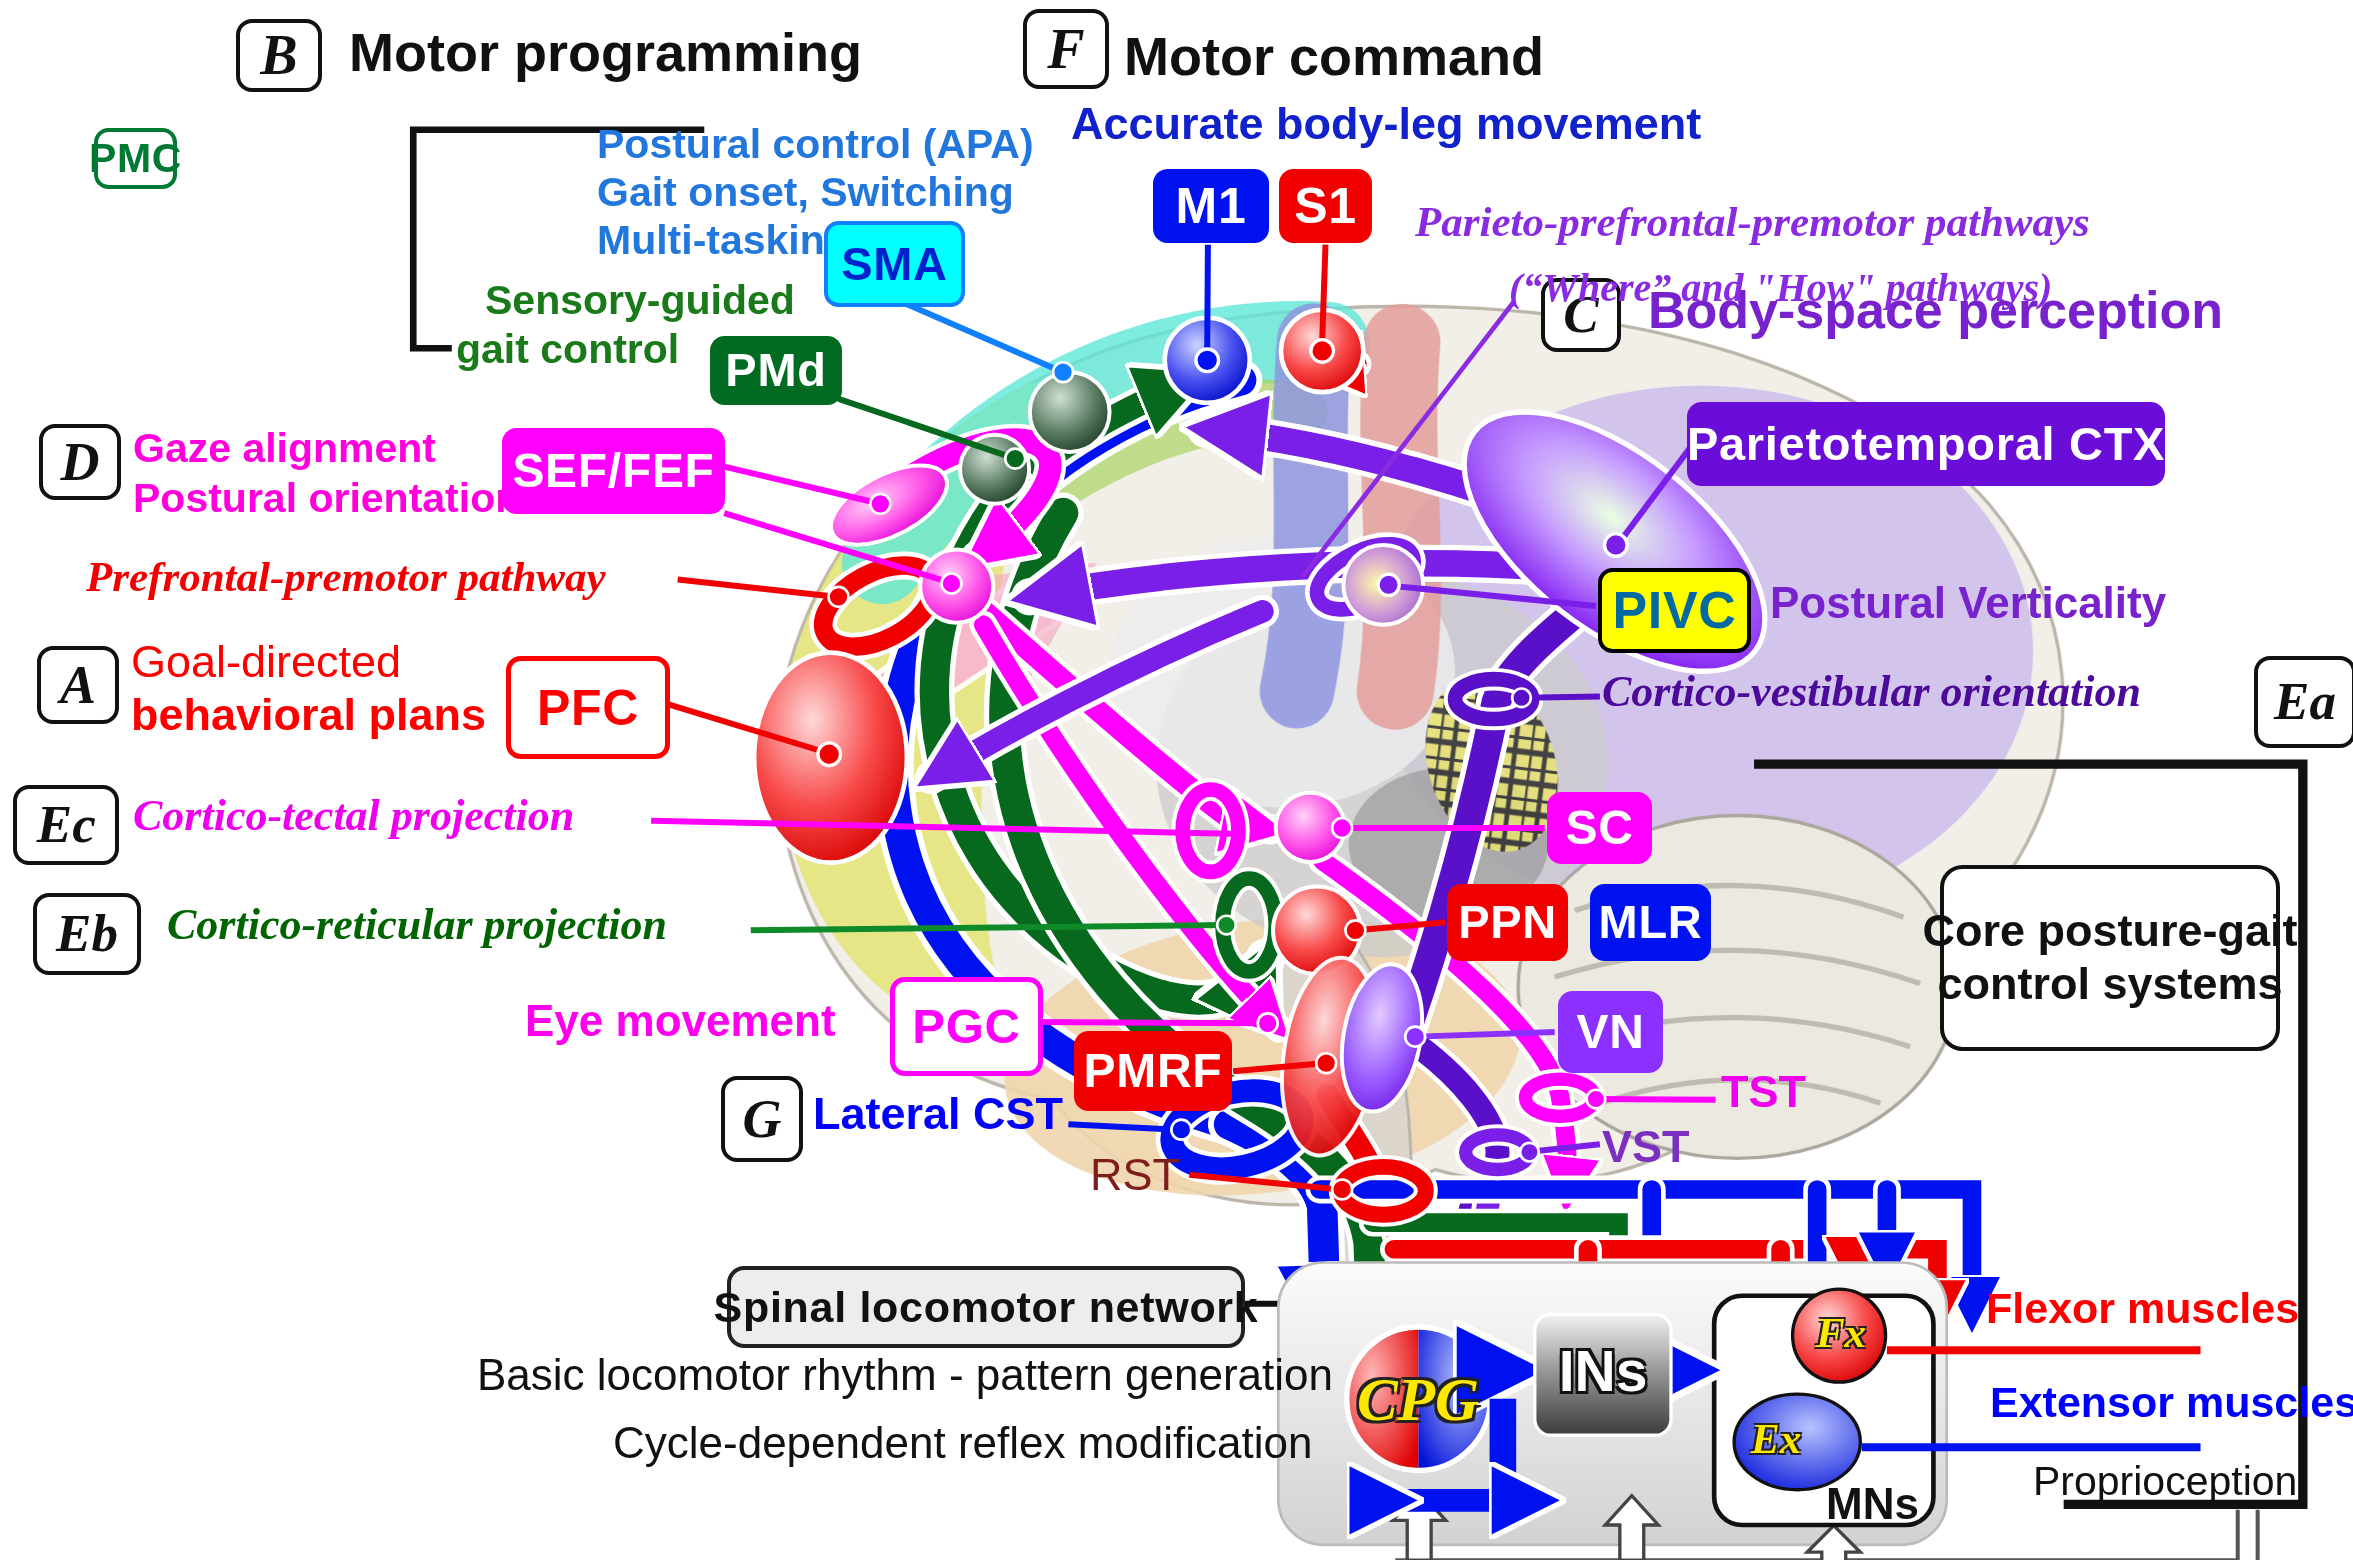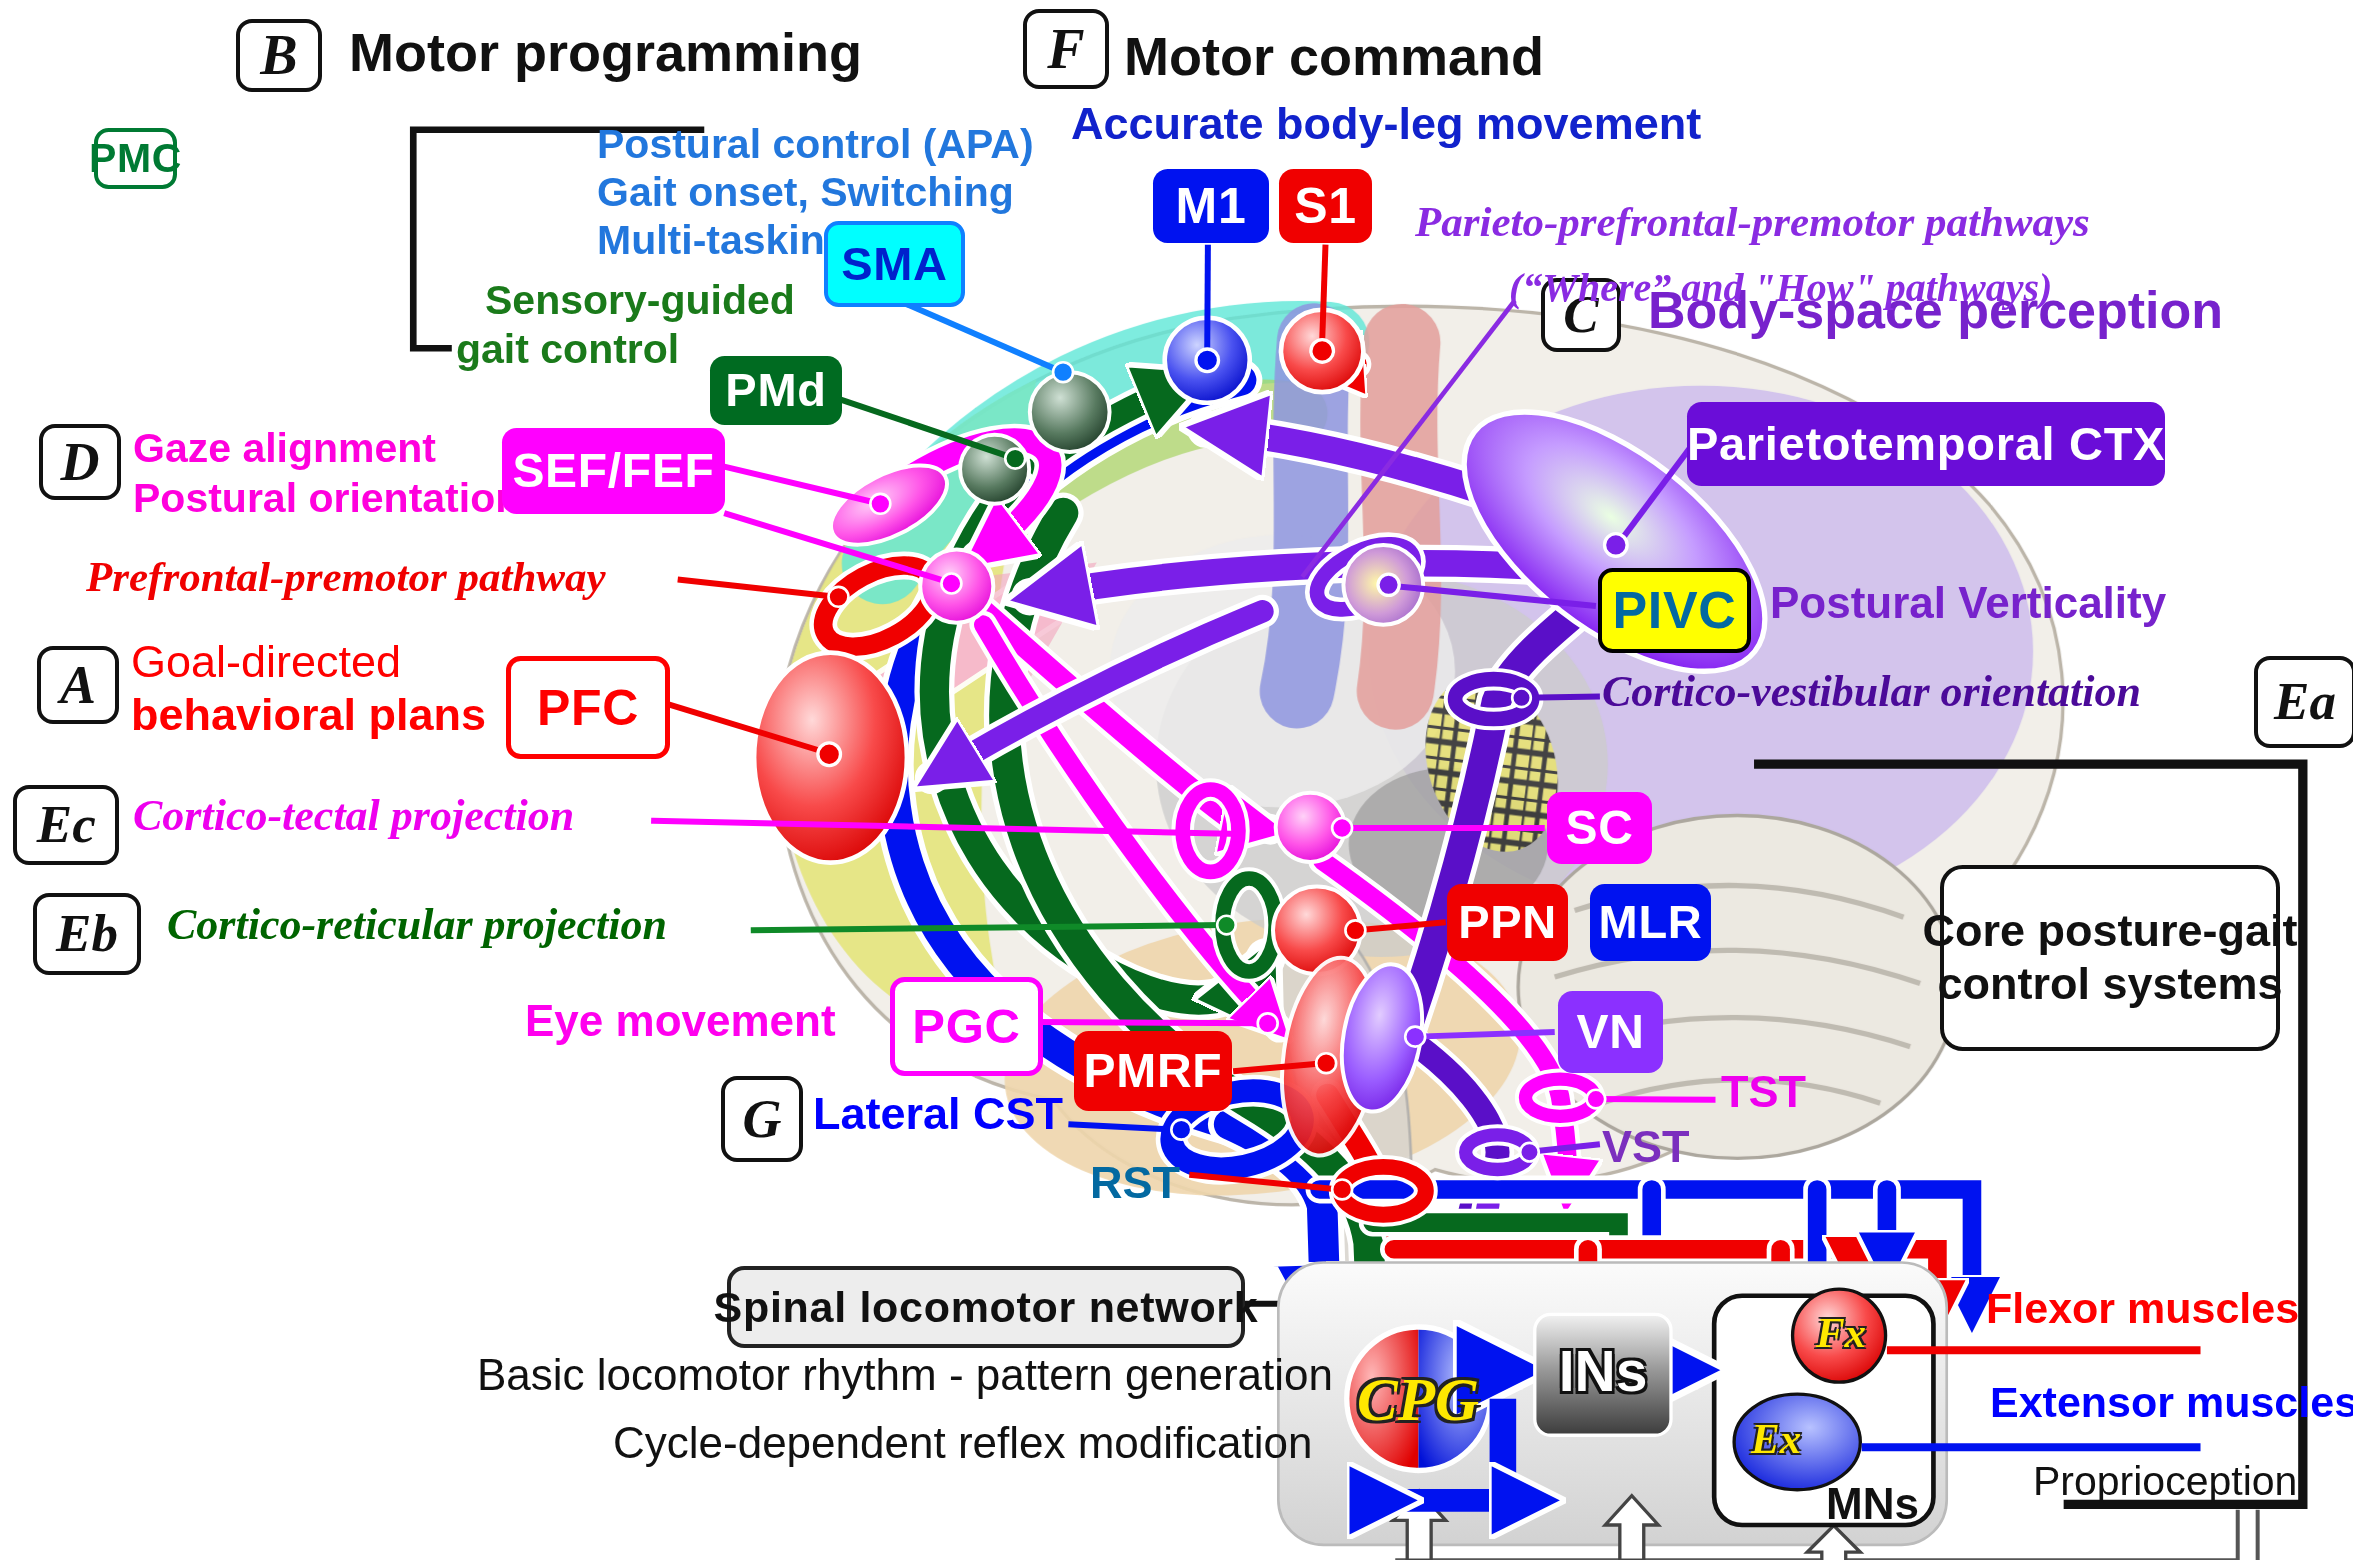--- a/index.html
+++ b/index.html
@@ -376,21 +376,21 @@
 
 <div class="abs it-serif" style="left:1415px;top:199px;font-size:43px;color:#8a2be2;">Parieto-prefrontal-premotor pathways</div>
 <div class="abs it-serif" style="left:1509px;top:266px;font-size:40px;color:#8a2be2;"><span>(“</span><span style="font-weight:700;">Where</span><span>” and "</span><span style="font-weight:700;">How</span><span>" pathways)</span></div>
 
 <div class="abs region-box" style="left:94px;top:128px;width:75px;height:53px;background:#fff;border:4px solid #007a33;color:#007a33;font-size:41px;">
       <span>PMC</span>
     </div>
 <div class="abs region-box" style="left:824px;top:221px;width:133px;height:78px;background:#00ffff;border:4px solid #1080ff;color:#0022cc;font-size:47px;">
       <span>SMA</span>
     </div>
-<div class="abs region-box" style="left:710px;top:336px;width:132px;height:69px;background:#006b21;color:#fff;font-size:47px;margin-top:20px;">
+<div class="abs region-box" style="left:710px;top:336px;width:132px;height:69px;background:#006b21;color:#fff;font-size:47px;">
       <span>PMd</span>
     </div>
 <div class="abs region-box" style="left:502px;top:428px;width:223px;height:86px;background:#ff00ff;color:#fff;font-size:48px;">
       <span>SEF/FEF</span>
     </div>
 <div class="abs region-box" style="left:506px;top:656px;width:154px;height:93px;background:#fff;border:5.3px solid #ff0000;color:#ff0000;font-size:50px;">
       <span>PFC</span>
     </div>
 <div class="abs region-box" style="left:1153px;top:169px;width:116px;height:74px;background:#0012f0;color:#fff;font-size:50px;">
       <span>M1</span>
@@ -419,21 +419,21 @@
     </div>
 <div class="abs" style="left:525px;top:997px;font-size:44px;font-weight:600;color:#ff00ee;">Eye movement</div>
 <div class="abs region-box" style="left:890px;top:977px;width:143px;height:89px;background:#fff;border:5.3px solid #ff00ff;color:#ff00ff;font-size:49px;">
       <span>PGC</span>
     </div>
 <div class="abs region-box" style="left:1074px;top:1031px;width:158px;height:80px;background:#f00000;color:#fff;font-size:48px;">
       <span>PMRF</span>
     </div>
 
 <div class="abs" style="left:813px;top:1090px;font-size:45px;font-weight:600;color:#0000ff;">Lateral CST</div>
-<div class="abs" style="left:1090px;top:1151px;font-size:45px;font-weight:700;color:#0369a1;margin-top:8px;">RST</div>
+<div class="abs" style="left:1090px;top:1151px;font-size:45px;font-weight:400;color:#7f1d1d;">RST</div>
 <div class="abs" style="left:1721px;top:1068px;font-size:45px;font-weight:600;color:#ee00ee;">TST</div>
 <div class="abs" style="left:1602px;top:1123px;font-size:45px;font-weight:600;color:#7b2fbe;">VST</div>
 
 <div class="abs ctr" style="left:1940px;top:865px;width:332px;height:178px;background:#fff;border:4.7px solid #111;border-radius:22.6px;display:flex;flex-direction:column;align-items:center;justify-content:center;gap:4px;">
   <div style="font-size:45px;font-weight:600;color:#111;">Core posture-gait</div>
   <div style="font-size:45px;font-weight:600;color:#111;">control systems</div>
 </div>
 
 <div class="abs region-box" style="left:727px;top:1266px;width:510px;height:74px;background:#ededed;border:4px solid #222;border-radius:17.3px;color:#111;font-size:43px;font-weight:600;">
       <span>Spinal locomotor network</span>

